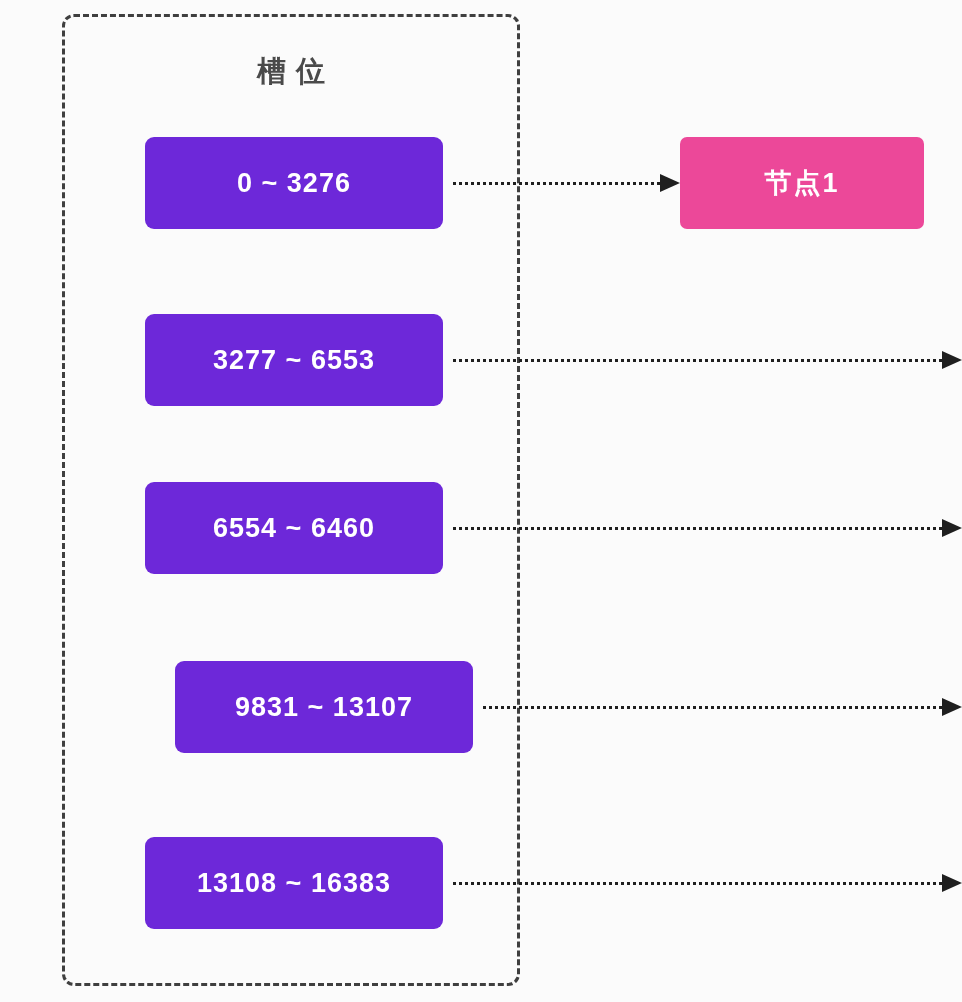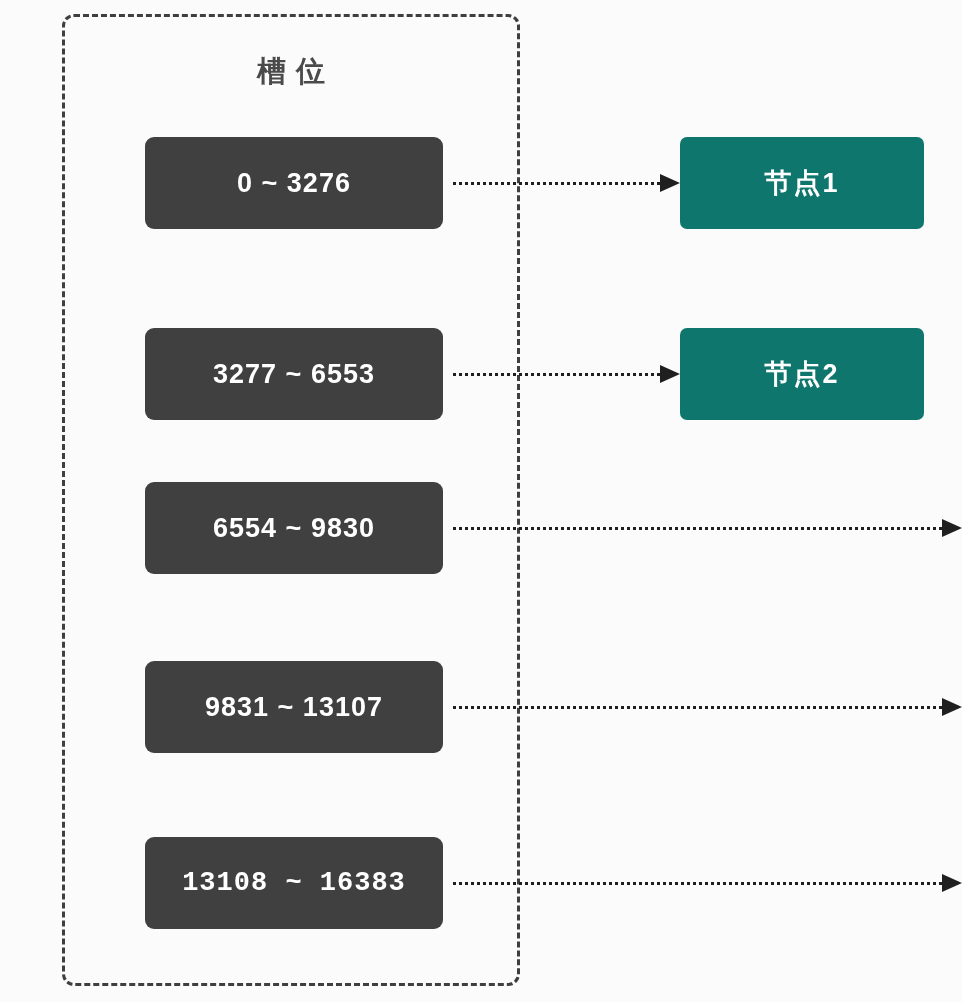--- a/index.html
+++ b/index.html
@@ -38,21 +38,21 @@
     left: 0;
     width: 962px;
     height: 92px;
     display: flex;
     align-items: center;
   }
   .slot-box {
     margin-left: 145px;
     width: 298px;
     height: 92px;
-    background: #404040;
+    background: #6d28d9;
     border-radius: 9px;
     display: flex;
     align-items: center;
     justify-content: center;
     color: #ffffff;
     font-size: 27px;
     font-weight: bold;
     letter-spacing: 1px;
     flex: none;
   }
@@ -72,37 +72,37 @@
     width: 0; height: 0;
     border-top: 9px solid transparent;
     border-bottom: 9px solid transparent;
     border-left: 20px solid #1f1f1f;
     flex: none;
   }
   .node-box {
     width: 244px;
     height: 92px;
     margin-right: 38px;
-    background: #0f766e;
+    background: #ec4899;
     border-radius: 7px;
     display: flex;
     align-items: center;
     justify-content: center;
     color: #ffffff;
     font-size: 27px;
     font-weight: bold;
     letter-spacing: 2px;
     flex: none;
   }
   
   .row-0 { top: 137px; }
-  .row-1 { top: 328px; }
+  .row-1 { top: 314px; }
   .row-2 { top: 482px; }
-  .row-3 { top: 661px; }
-  .row-4 { top: 837px; font-family: Liberation Mono, monospace; }
+  .row-3 { top: 661px; padding-left: 30px; }
+  .row-4 { top: 837px; }
 </style>
 </head>
 <body>
 
 <div class="canvas">
 
   <div class="slot-group-border"></div>
 
   <div class="slot-group-title">槽位</div>
 
@@ -120,28 +120,25 @@
   </div>
 
   <div class="row row-1">
     <div class="slot-box">
       <span>3277 ~ 6553</span>
     </div>
     <div class="arrow">
       <div class="arrow-line"></div>
       <div class="arrow-head"></div>
     </div>
-    <div class="node-box">
-      <span>节点2</span>
-    </div>
   </div>
 
   <div class="row row-2">
     <div class="slot-box">
-      <span>6554 ~ 9830</span>
+      <span>6554 ~ 6460</span>
     </div>
     <div class="arrow">
       <div class="arrow-line"></div>
       <div class="arrow-head"></div>
     </div>
   </div>
 
   <div class="row row-3">
     <div class="slot-box">
       <span>9831 ~ 13107</span>

